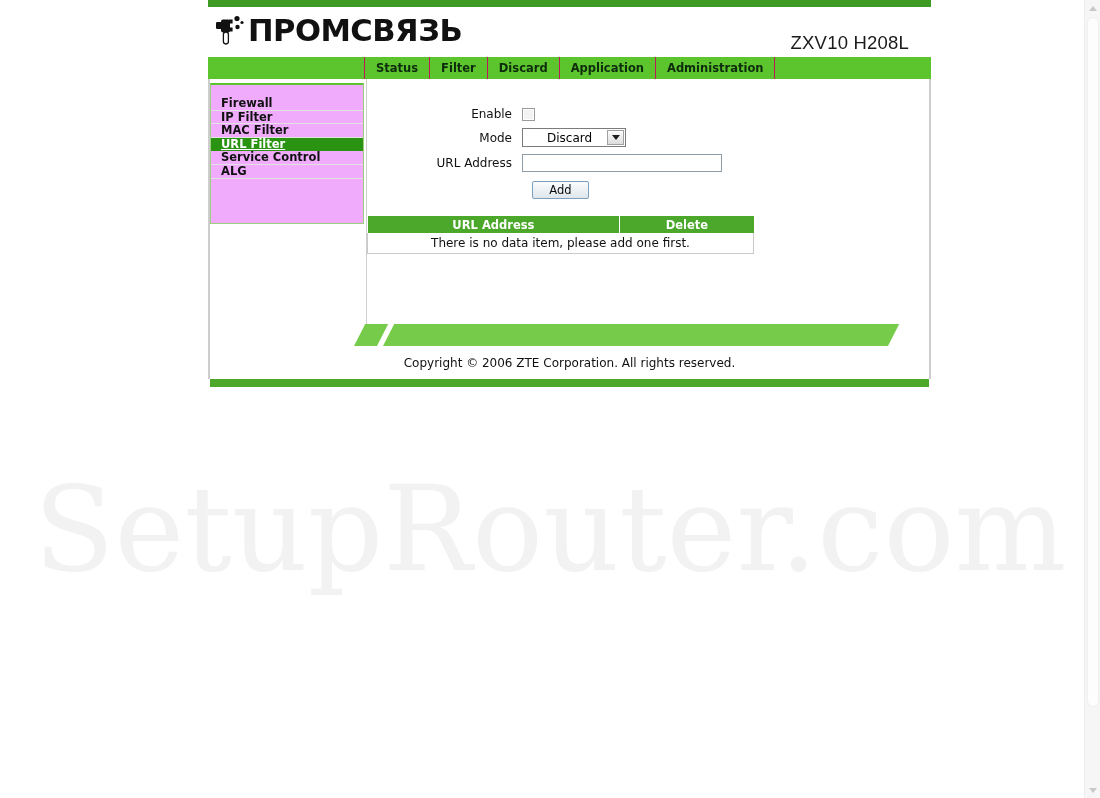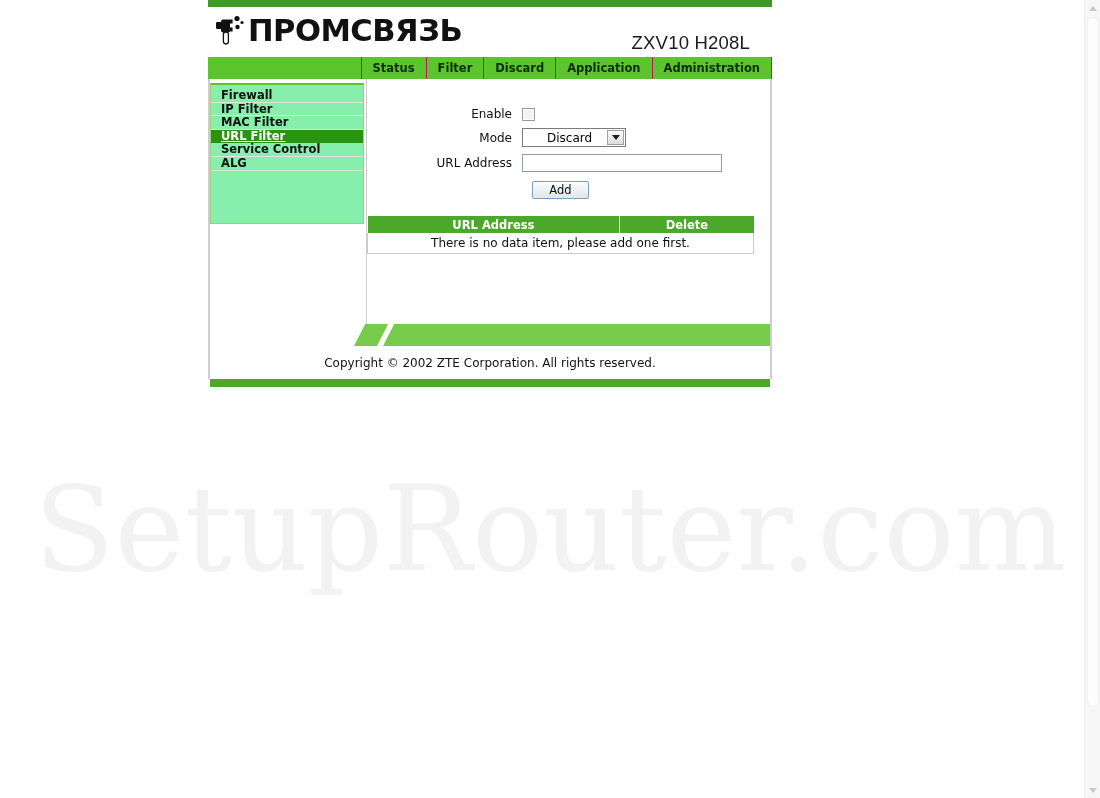--- a/index.html
+++ b/index.html
@@ -24,21 +24,21 @@
     color: #f2f2f2;
     letter-spacing: 0px;
     user-select: none;
     white-space: nowrap;
   }
 
   
   .page {
     position: absolute;
     left: 208px; top: 0px;
-    width: 564px;
+    width: 723px;
     height: 348px;
     background: #ffffff;
   }
   .topbar {
     height: 7px;
     background: #3d9b23;
     width: 100%;
   }
   
   .header {
@@ -114,24 +114,24 @@
   }
   .sidebar-col {
     width: 156px;
     padding: 4px 2px 0 0;
     background: #ffffff;
   }
   .sidebar {
     margin-left: 0px;
     width: 154px;
     height: 141px;
-    background: #86efac;
+    background: #f0abfc;
     border: 1px solid #9bcf7e;
     border-top: 2px solid #5cc42c;
-    padding-top: 4px;
+    padding-top: 12px;
   }
   .side-item {
     height: 13.6px;
     line-height: 13.6px;
     font-size: 11.5px;
     font-weight: 700;
     color: #111111;
     padding-left: 10px;
     border-bottom: 1px solid #e2e2e2;
     cursor: pointer;
@@ -443,21 +443,21 @@
 
       </div>
     </div>
 
     <div class="footwrap">
       <div class="banner">
         <div class="slab"></div>
         <div class="gap"></div>
         <div class="slab2"></div>
       </div>
-      <div class="copyright">Copyright © 2002 ZTE Corporation. All rights reserved.</div>
+      <div class="copyright">Copyright © 2006 ZTE Corporation. All rights reserved.</div>
     </div>
     <div class="bottombar"></div>
 
   </div>
 
   <div class="scrollbar">
     <div class="sb-arrow top">
         <span class="sb-tri-up"></span>
       </div>
     <div class="sb-thumb"></div>

